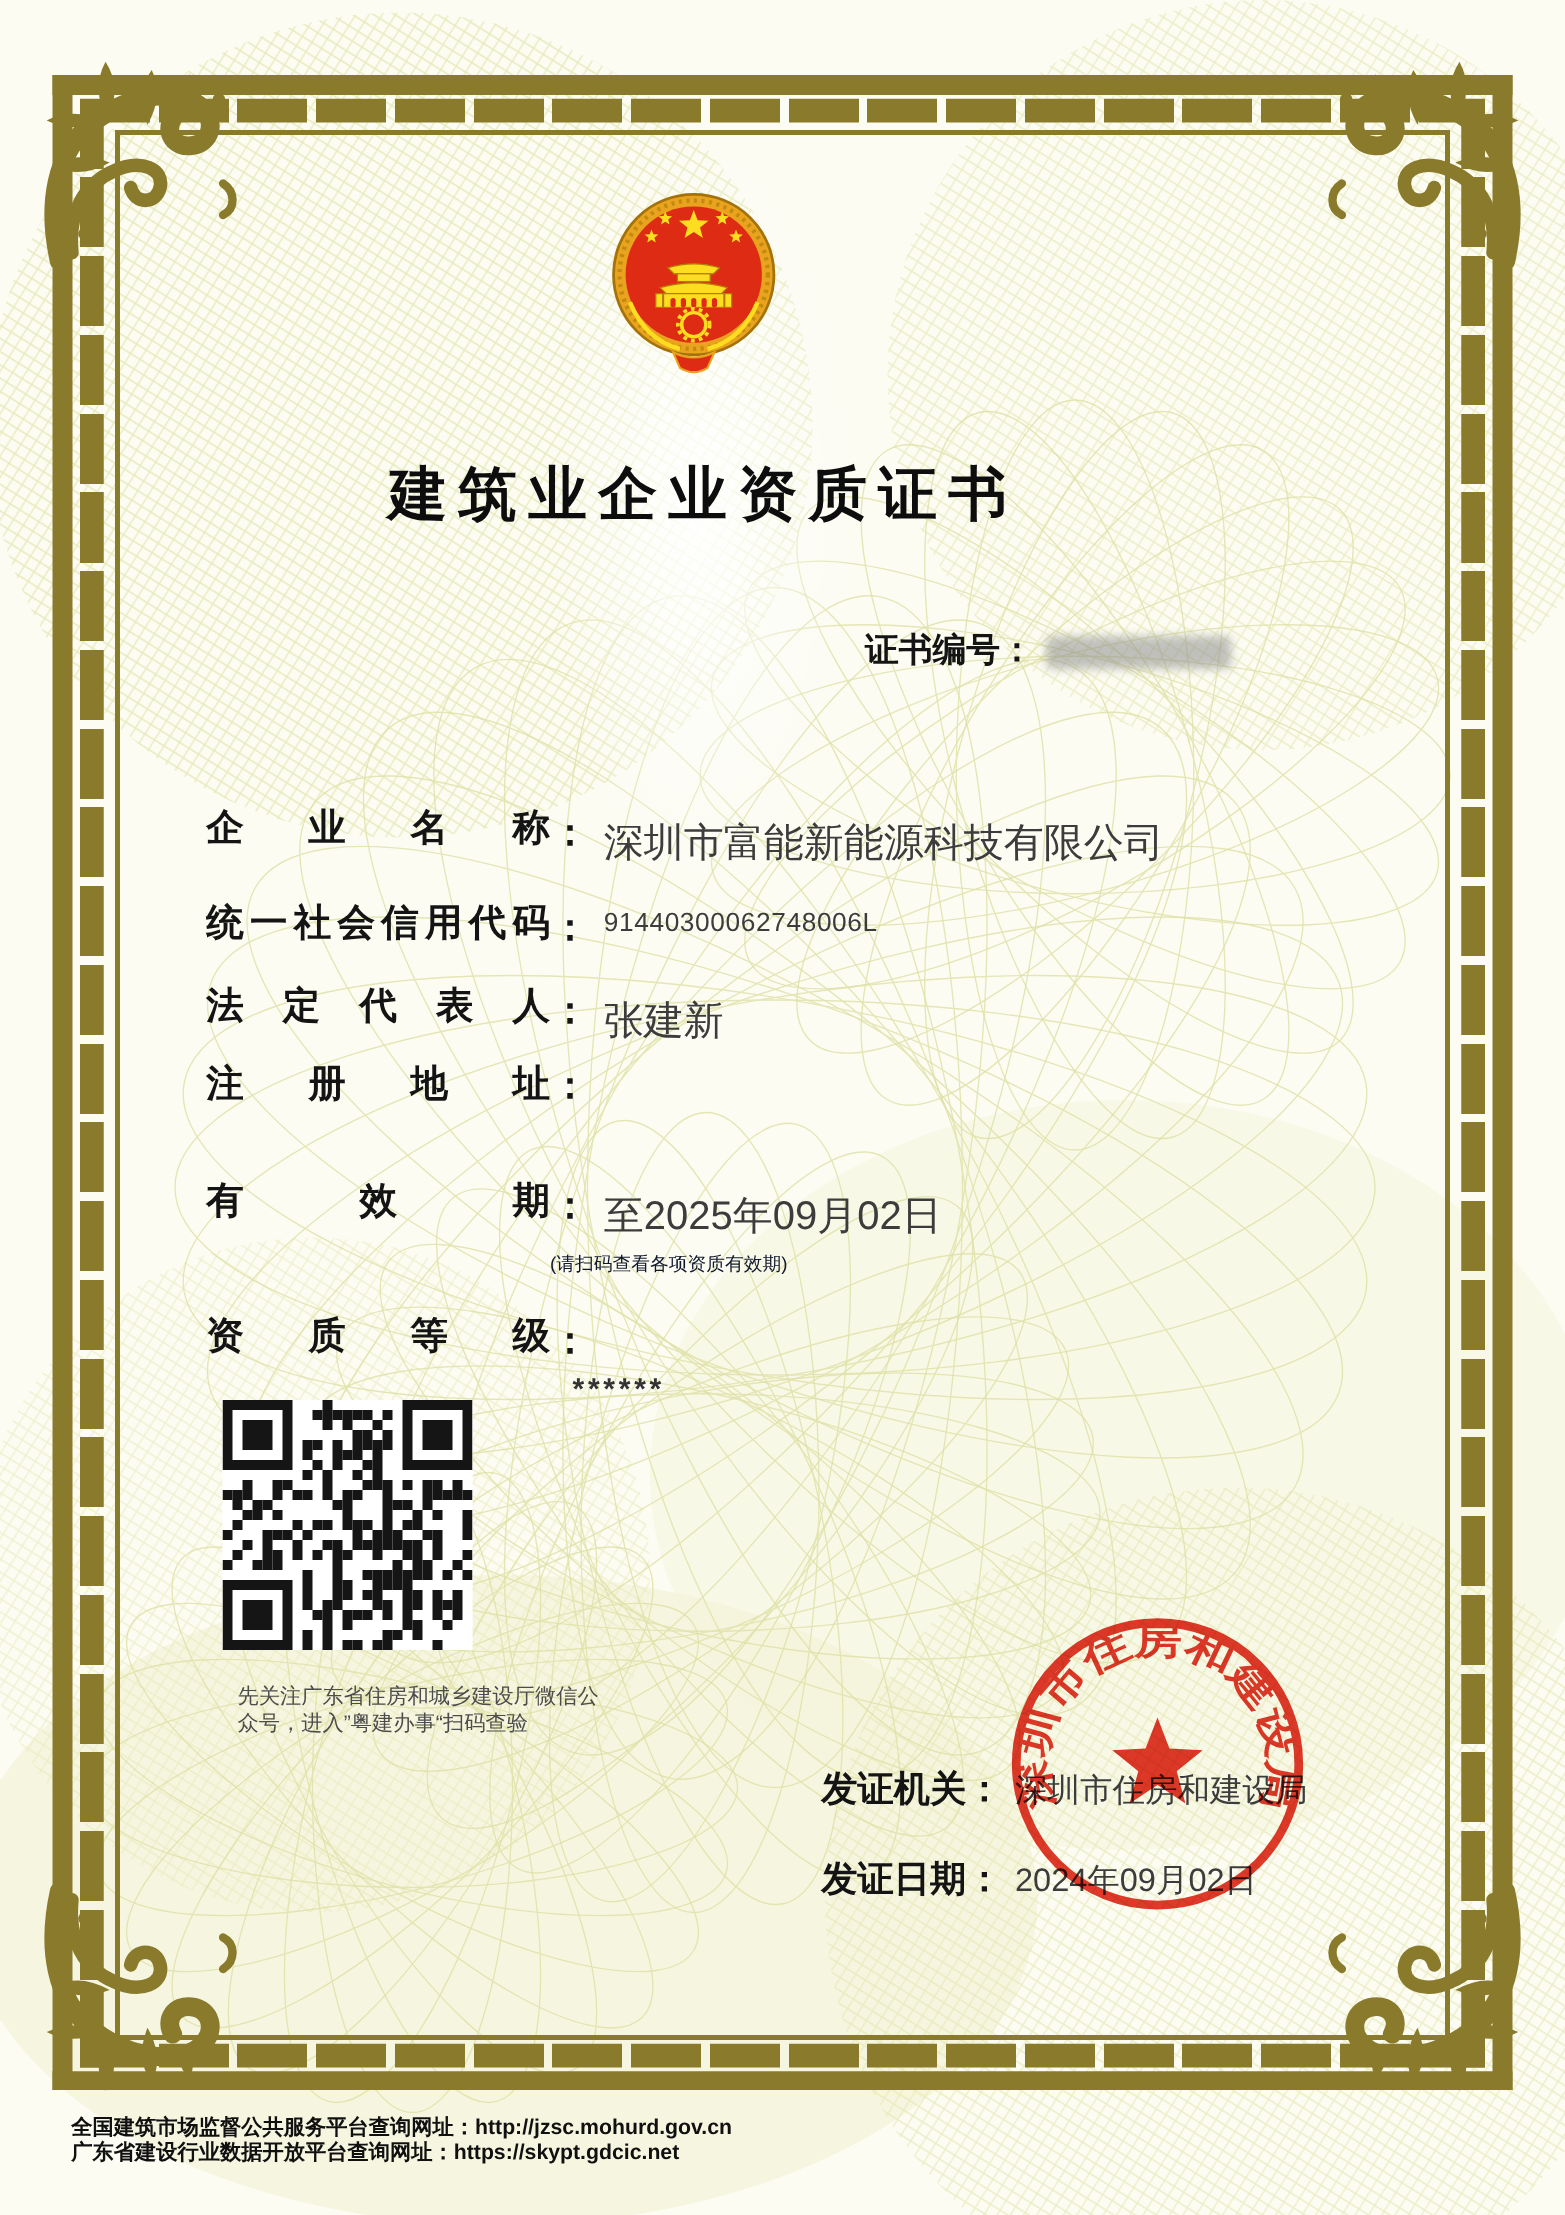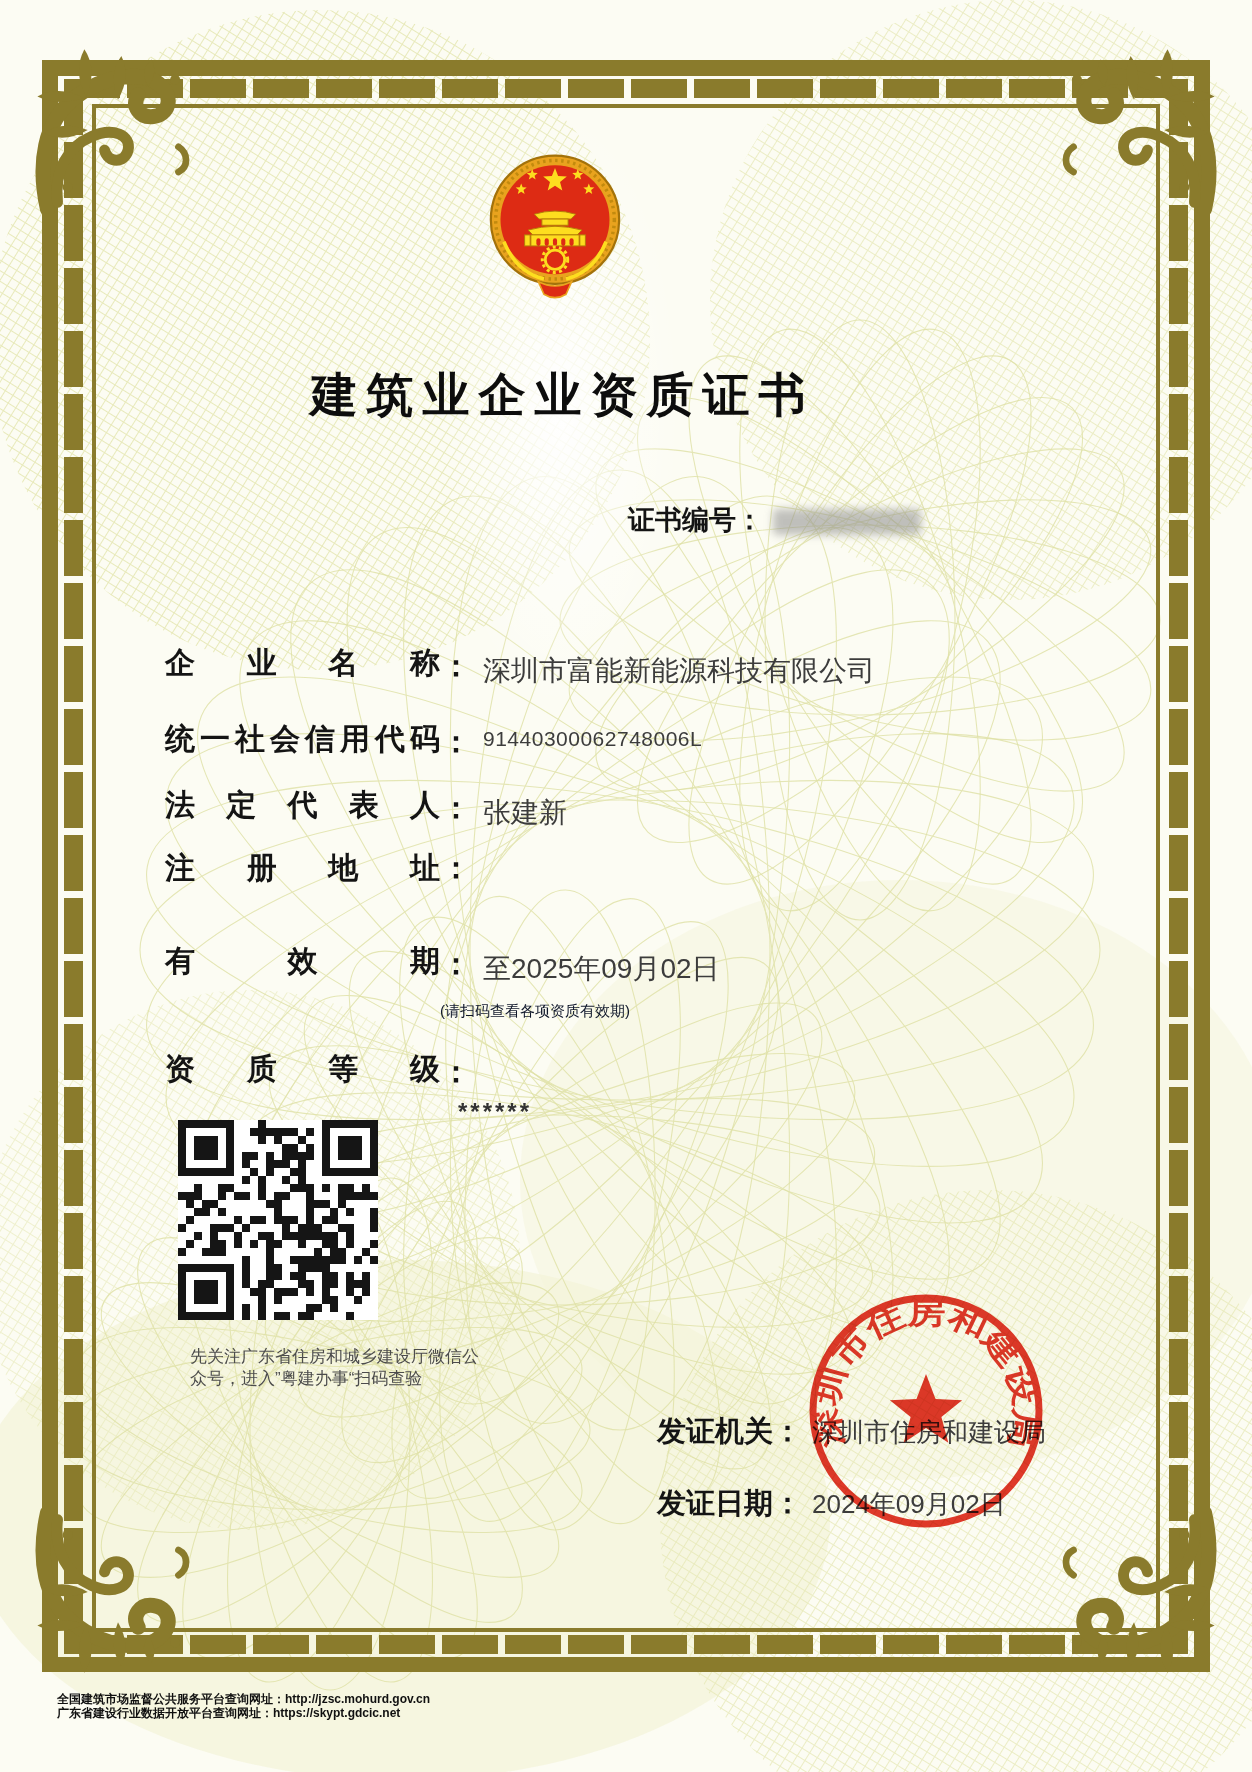--- a/index.html
+++ b/index.html
@@ -31,51 +31,51 @@
   .corner{ position:absolute; width:168px; height:168px; z-index:2; }
   .c-tl{ left:34px; top:46px; }
   .c-tr{ right:34px; top:46px; transform:scaleX(-1); }
   .c-bl{ left:34px; bottom:96px; transform:scaleY(-1); }
   .c-br{ right:34px; bottom:96px; transform:scale(-1,-1); }
 
   
   .emblem{ position:absolute; left:486px; top:150px; width:138px; height:156px; z-index:3; }
   .title{ position:absolute; left:60px; top:364px; width:1005px; text-align:center;
           font-size:47px; font-weight:900; letter-spacing:9px; color:#0d0d0d; z-index:3; }
-  .certno{ position:absolute; left:628px; top:502px; display:flex; align-items:center; z-index:3; }
+  .certno{ position:absolute; left:692px; top:502px; display:flex; align-items:center; z-index:3; }
   .certno .lbl{ font-size:27px; font-weight:800; color:var(--ink); }
   .blur-chip{ width:148px; height:26px; margin-left:10px; margin-top:4px; border-radius:4px;
               background:#8f8f8f; opacity:.55; filter:blur(4px); }
 
   .field-row{ position:absolute; left:165px; display:flex; align-items:flex-start; z-index:3; }
   .field-label{ width:275px; font-weight:800; font-size:30px; color:var(--ink); line-height:1.15;
                 text-align:justify; text-align-last:justify; }
   .field-colon{ font-weight:800; font-size:30px; color:var(--ink); margin-left:1px; }
-  .field-value{ margin-left:12px; font-size:28px; color:var(--val); line-height:1.45; padding-top:5px; }
+  .field-value{ margin-left:12px; font-size:32px; color:var(--val); line-height:1.45; padding-top:5px; }
   .row-credit .field-value{ font-size:21px; padding-top:2px; letter-spacing:.5px; }
   .row-addr{ align-items:center; }
   .row-addr .field-value{ width:658px; font-size:23px; padding-top:0; }
   .note{ position:absolute; left:440px; top:1002px; font-size:15px; color:#0f172a; z-index:3; }
   .stars{ position:absolute; left:458px; top:1098px; font-size:24px; font-weight:700;
           letter-spacing:3px; color:#333; z-index:3; }
 
   .qr{ position:absolute; left:178px; top:1120px; width:200px; height:200px; background:#fff; z-index:3; }
   .qr-caption{ position:absolute; left:158px; top:1346px; width:302px; font-size:17px;
                line-height:1.28; color:#4c4c4c; z-index:3;margin-left:32px; }
 
   .issue-row{ position:absolute; left:657px; display:flex; align-items:baseline; z-index:3;justify-content:space-between; }
   .issue-row .lbl{ font-size:29px; font-weight:800; color:var(--ink); }
   .issue-row .val{ font-size:26px; color:var(--val); margin-left:10px; }
   .row-authority{ top:1412px; }
   .row-date{ top:1484px; }
 
   .seal{ position:absolute; left:795px; top:1280px; width:262px; height:262px;
          mix-blend-mode:multiply; opacity:.93; z-index:4; }
 
-  .footer{ position:absolute; left:57px; top:1692px; font-size:12px; font-weight:700;
+  .footer{ position:absolute; left:57px; top:1692px; font-size:17px; font-weight:700;
            color:#101010; line-height:1.2; z-index:3; }
 </style>
 </head>
 <body>
 
 <svg id="guilloche" width="1252" height="1772" xmlns="http://www.w3.org/2000/svg">
   <defs>
     <pattern id="mesh" width="9" height="9" patternUnits="userSpaceOnUse" patternTransform="rotate(32)">
       <path d="M0,4.5 H9 M4.5,0 V9" stroke="#e4e6b0" stroke-width="1" fill="none"></path>
     </pattern>

